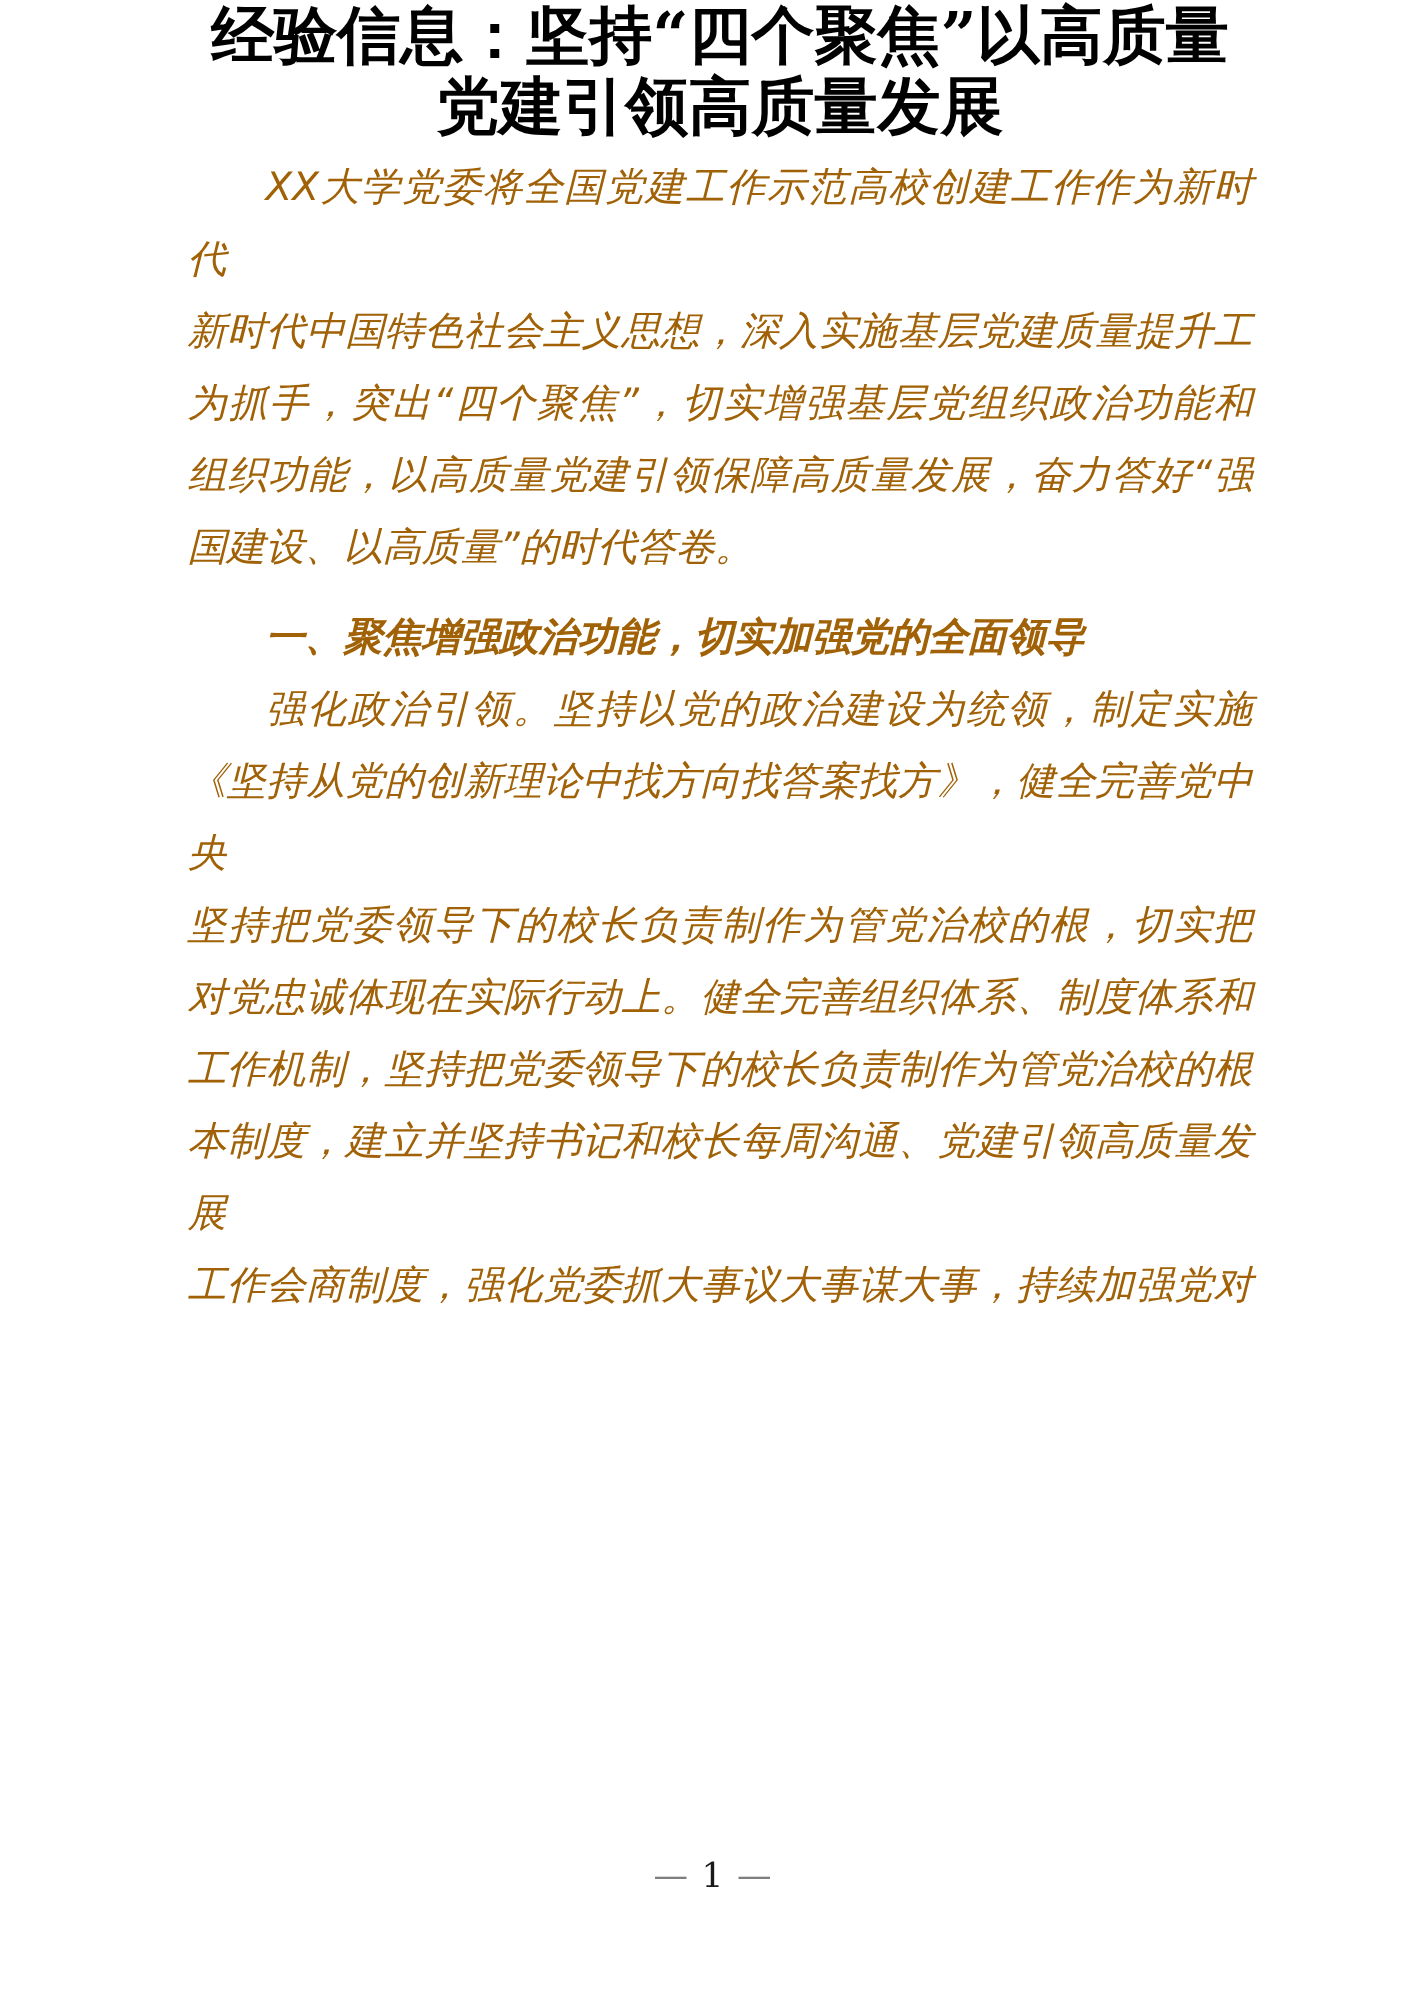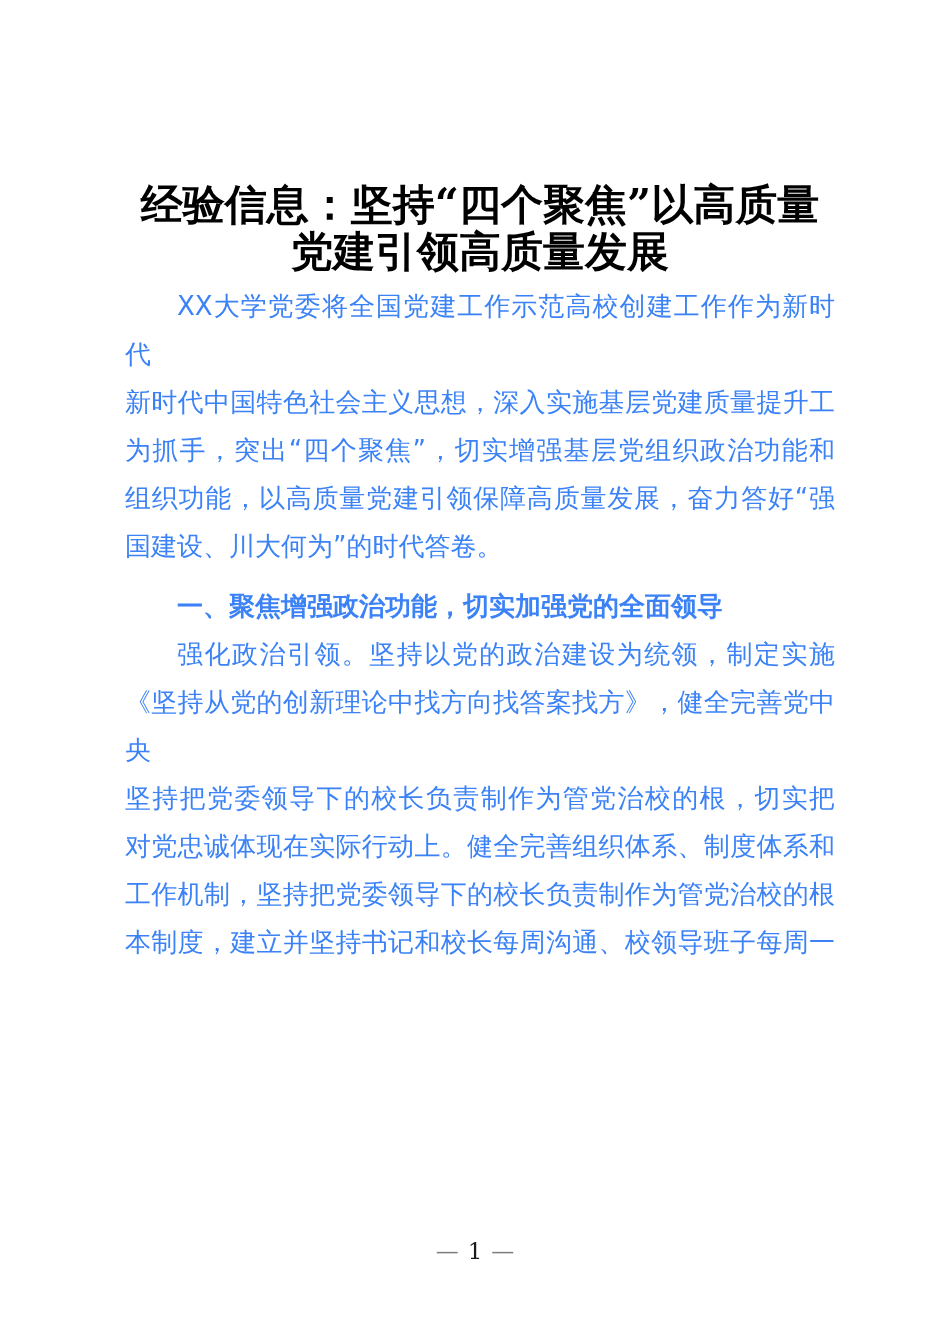--- a/index.html
+++ b/index.html
@@ -13,39 +13,39 @@
     position: relative;
     overflow: hidden;
     font-family: "DejaVu Sans", "Liberation Sans", sans-serif;
     color: #000000;
   }
   .page-column {
     position: absolute;
     left: 125px;
     top: 0;
     width: 710px;
-    padding-top: 181px;
     box-sizing: border-box;
   }
   .doc-title {
     font-family: "DejaVu Serif", "Liberation Serif", serif;
     font-weight: bold;
     font-size: 42px;
     line-height: 47px;
     margin: 0 0 7px 0;
     color: #000000;
   }
   .title-line {
     text-align: center;
     white-space: nowrap;
   }
   .doc-body {
     font-size: 26px;
     line-height: 48px;
-    color: #3b82f6;
+    color: #a16207;
+    font-style: italic;
   }
   .paragraph {
     margin: 0;
   }
   .paragraph.heading {
     margin-top: 12px;
     font-weight: bold;
   }
   .paragraph.body + .paragraph.body {
     margin-top: 6px;
@@ -89,31 +89,32 @@
   <h1 class="doc-title" id="doc-title">
       <div class="title-line">经验信息：坚持“四个聚焦”以高质量</div>
       <div class="title-line">党建引领高质量发展</div>
     </h1>
   <div class="doc-body" id="doc-body">
       <div class="paragraph body">
         <div class="line first">XX大学党委将全国党建工作示范高校创建工作作为新时代</div>
         <div class="line">新时代中国特色社会主义思想，深入实施基层党建质量提升工</div>
         <div class="line">为抓手，突出“四个聚焦”，切实增强基层党组织政治功能和</div>
         <div class="line">组织功能，以高质量党建引领保障高质量发展，奋力答好“强</div>
-        <div class="line last">国建设、川大何为”的时代答卷。</div>
+        <div class="line last">国建设、以高质量”的时代答卷。</div>
       </div>
       <div class="paragraph heading">
         <div class="line first last">一、聚焦增强政治功能，切实加强党的全面领导</div>
       </div>
       <div class="paragraph body">
         <div class="line first">强化政治引领。坚持以党的政治建设为统领，制定实施</div>
         <div class="line">《坚持从党的创新理论中找方向找答案找方》，健全完善党中央</div>
         <div class="line">坚持把党委领导下的校长负责制作为管党治校的根，切实把</div>
         <div class="line">对党忠诚体现在实际行动上。健全完善组织体系、制度体系和</div>
         <div class="line">工作机制，坚持把党委领导下的校长负责制作为管党治校的根</div>
-        <div class="line">本制度，建立并坚持书记和校长每周沟通、校领导班子每周一</div>
+        <div class="line">本制度，建立并坚持书记和校长每周沟通、党建引领高质量发展</div>
+        <div class="line">工作会商制度，强化党委抓大事议大事谋大事，持续加强党对</div>
       </div>
     </div>
 </div>
 
 <div class="page-footer">
   <span class="dash">—</span><span class="num">1</span><span class="dash">—</span>
 </div>
 
 </body></html>

